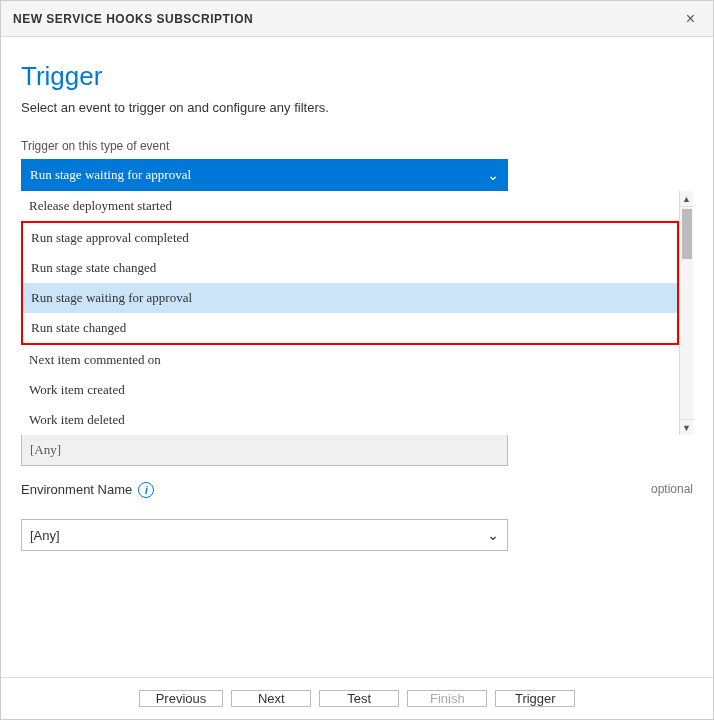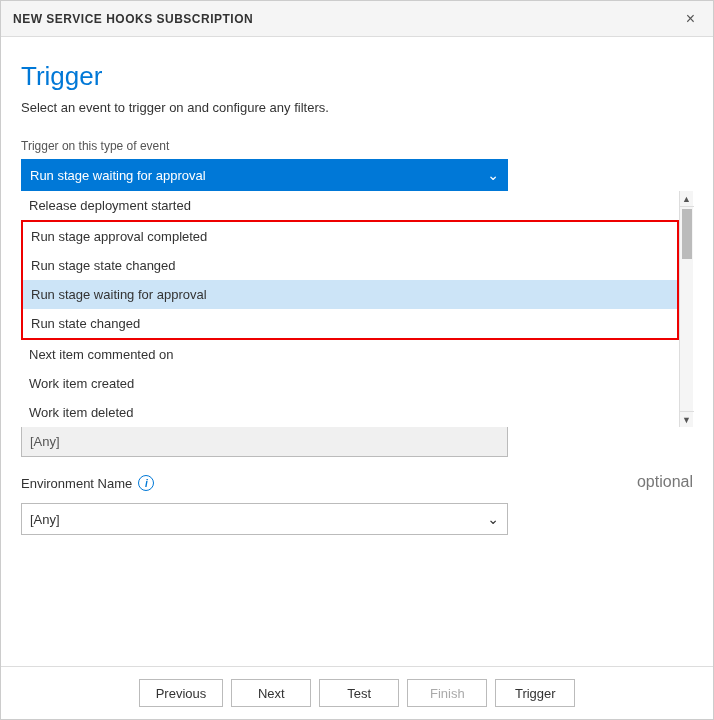--- a/index.html
+++ b/index.html
@@ -77,20 +77,21 @@
 
     .field-label {
       font-size: 12px;
       color: #555;
       margin-bottom: 6px;
     }
 
     .dropdown-wrapper {
       position: relative;
       margin-bottom: 16px;
+      font-family: Liberation Serif, serif;
     }
 
     .dropdown-selected {
       width: 487px;
       height: 32px;
       background: #0078d7;
       color: #fff;
       border: 1px solid #0078d7;
       padding: 0 32px 0 8px;
       font-size: 13px;
@@ -127,22 +128,22 @@
       border: 2px solid #e00;
       margin: 0;
     }
 
     .filter-section {
       margin-top: 16px;
     }
 
     .filter-label-row {
       display: flex;
-      align-items: flex-end;
-      margin-bottom: 12px;
+      align-items: flex-start;
+      margin-bottom: 21px;
     }
 
     .filter-field-label {
       font-size: 13px;
       color: #333;
       margin-right: 6px;
     }
 
     .info-icon {
       display: inline-flex;
@@ -154,21 +155,21 @@
       border: 1px solid #0078d7;
       color: #0078d7;
       font-size: 10px;
       font-weight: bold;
       font-style: italic;
       cursor: pointer;
     }
 
     .optional-label {
       margin-left: auto;
-      font-size: 16px;
+      font-size: 12px;
       color: #777;
     }
 
     .env-dropdown {
       width: 487px;
       height: 32px;
       background: #fff;
       border: 1px solid #bbb;
       padding: 0 32px 0 8px;
       font-size: 13px;
@@ -203,21 +204,21 @@
       padding: 12px 20px;
       display: flex;
       align-items: center;
       justify-content: center;
       gap: 8px;
       background: #fff;
     }
 
     .footer-btn {
       min-width: 80px;
-      height: 28px;
+      height: 17px;
       padding: 0 16px;
       font-size: 13px;
       border: 1px solid #bbb;
       background: #fff;
       color: #333;
       cursor: pointer;
       font-family: 'Segoe UI', Arial, sans-serif;
     }
 
     .footer-btn.disabled {

